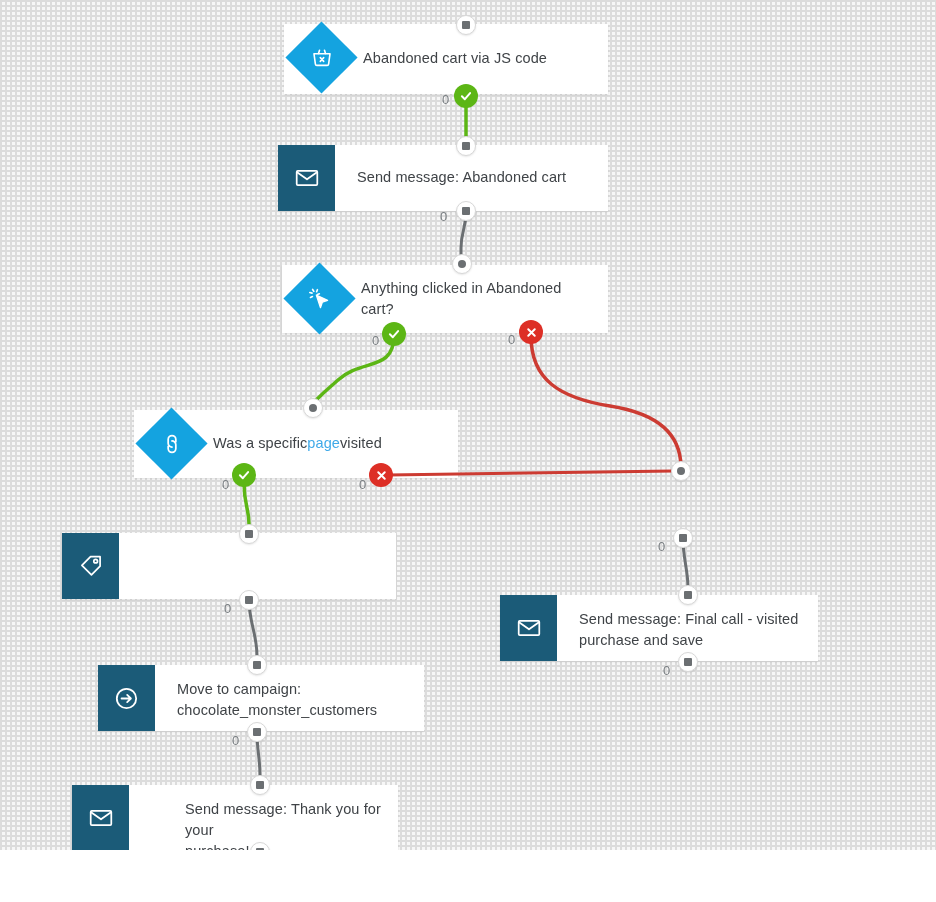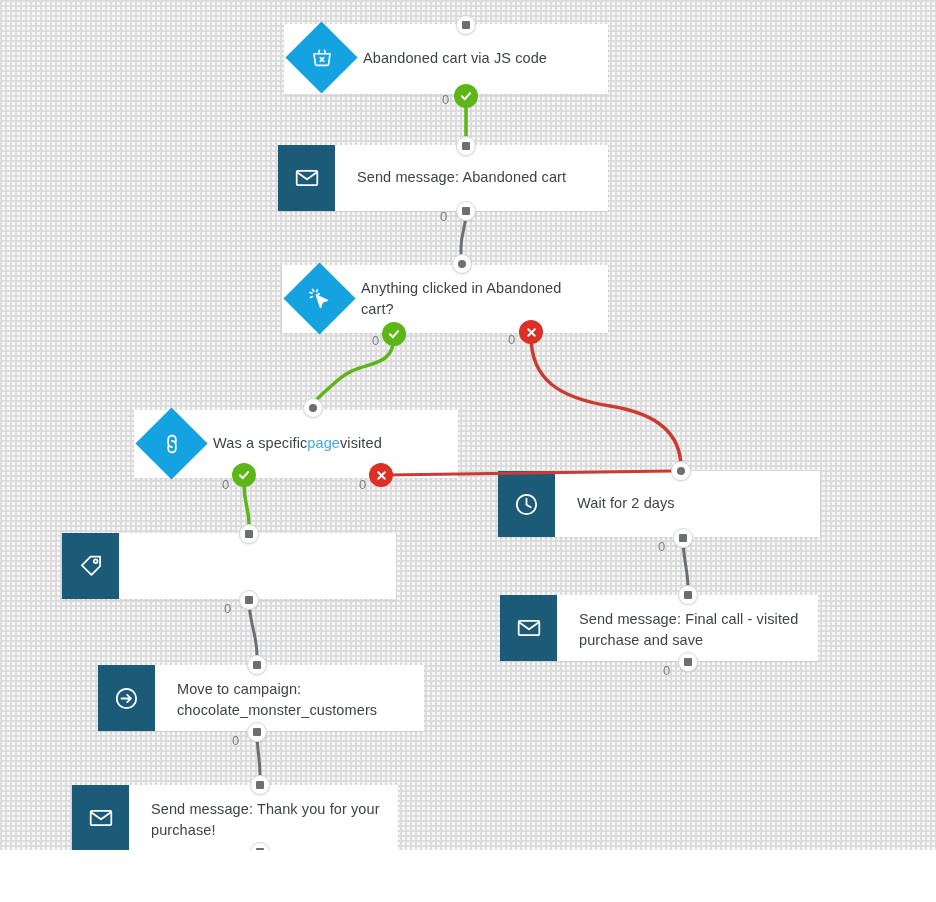--- a/index.html
+++ b/index.html
@@ -296,31 +296,20 @@
     <svg width="13" height="13" viewBox="0 0 24 24" fill="none" stroke="#fff" stroke-width="3.6" stroke-linecap="round">
         <path d="M6 6 L18 18 M18 6 L6 18"></path>
       </svg>
   </div>
   <div class="edge-count" style="left:359px; top:477px;">0</div>
 
   <div class="port" style="left:671px; top:461px;">
     <div class="inner"></div>
   </div>
 
-  <div class="card" style="left:498px; top:471px; width:322px; height:66px;">
-    <div class="iconbox">
-      <span>
-        <svg width="27" height="27" viewBox="0 0 24 24" fill="none" stroke="#ffffff" stroke-width="1.6" stroke-linecap="round" stroke-linejoin="round">
-          <circle cx="12" cy="12" r="8.6"></circle>
-          <path d="M12 6.8 V12.2 L15.8 14.4"></path>
-        </svg>
-      </span>
-    </div>
-    <div class="card-label">Wait for 2 days</div>
-  </div>
   <div class="port square" style="left:673px; top:528px;">
     <div class="inner"></div>
   </div>
   <div class="edge-count" style="left:658px; top:539px;">0</div>
   <div class="port square" style="left:678px; top:585px;">
     <div class="inner"></div>
   </div>
 
   <div class="card" style="left:500px; top:595px; width:318px; height:66px;">
     <div class="iconbox">
@@ -387,21 +376,21 @@
 
   <div class="card" style="left:72px; top:785px; width:326px; height:66px;">
     <div class="iconbox">
       <span>
         <svg width="26" height="26" viewBox="0 0 24 24" fill="none" stroke="#ffffff" stroke-width="1.6" stroke-linejoin="round">
           <rect x="2.5" y="5.5" width="19" height="13" rx="1"></rect>
           <path d="M2.5 6.4 L12 13.2 L21.5 6.4"></path>
         </svg>
       </span>
     </div>
-    <div class="card-label" style="display:block; padding-top:14px;">
+    <div class="card-label" style="display:block; padding-top:14px;margin-left:34px;">
       <div>Send message: Thank you for your</div>
       <div>purchase!</div>
     </div>
   </div>
   <div class="port square" style="left:250px; top:842px;">
     <div class="inner"></div>
   </div>
   <div class="edge-count" style="left:235px; top:853px;">0</div>
 
 </div>

